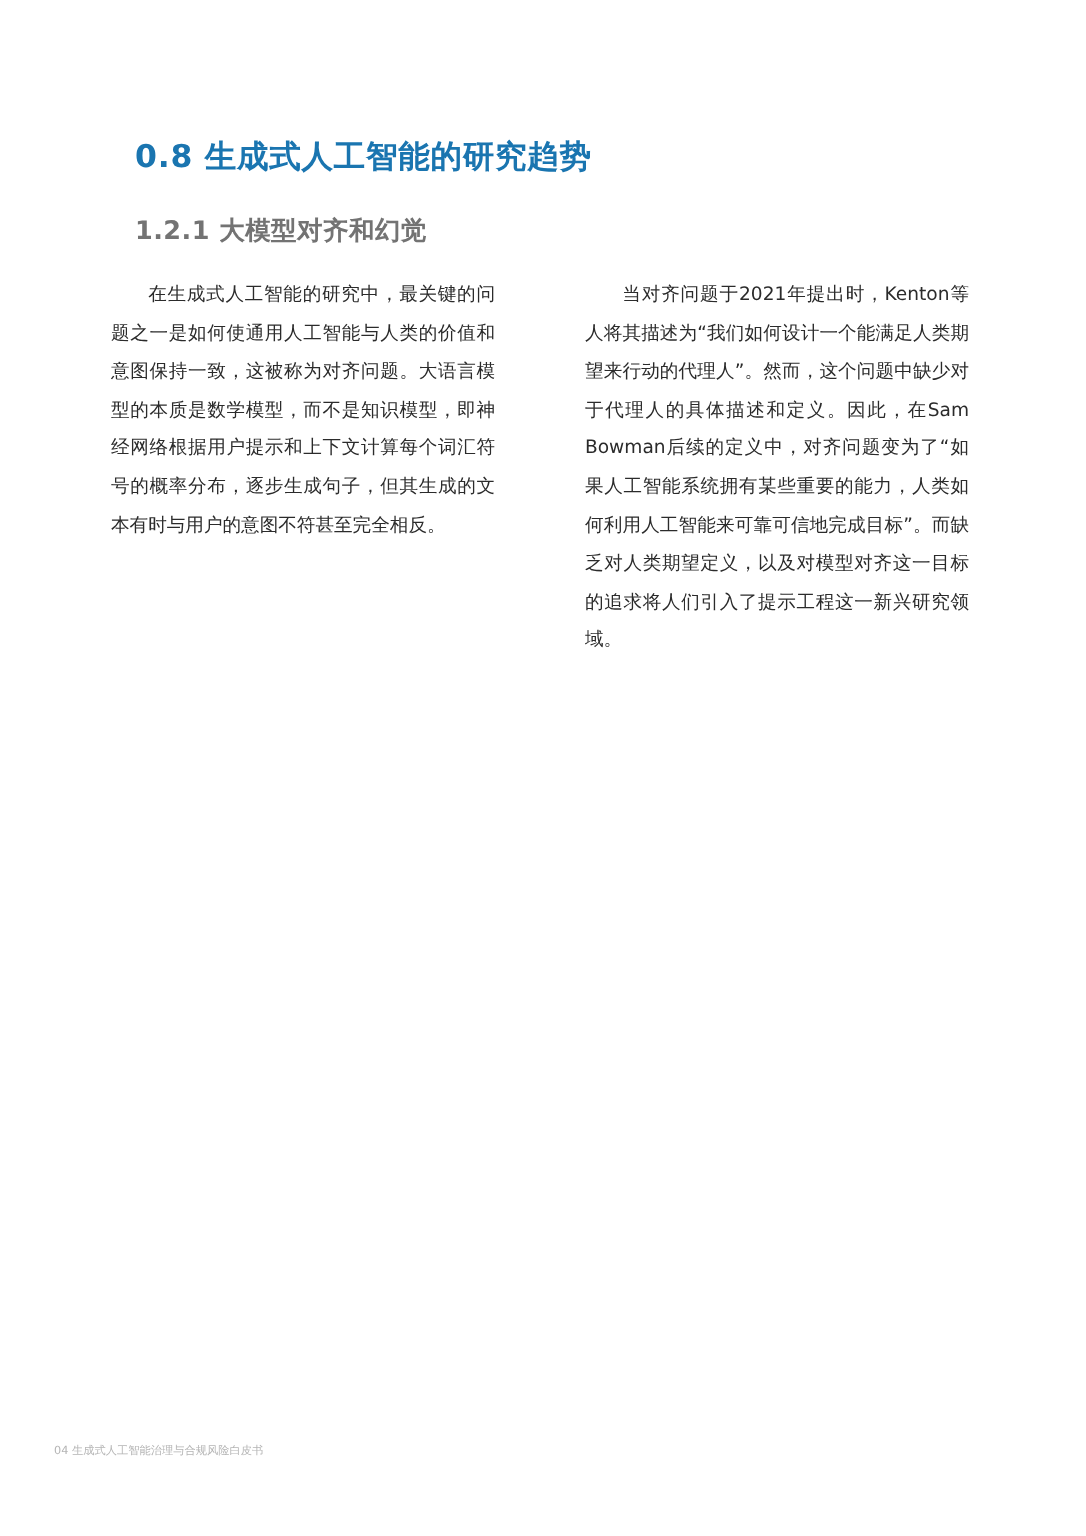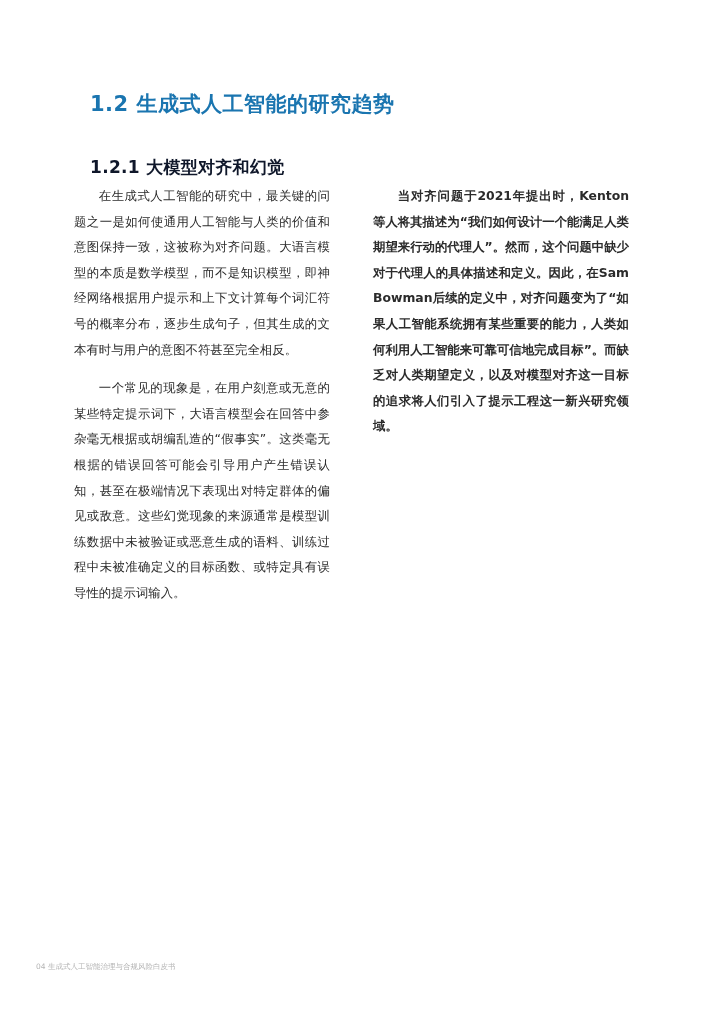--- a/index.html
+++ b/index.html
@@ -1,33 +1,32 @@
 <!DOCTYPE html>
 <html><head>
 <meta charset="utf-8">
 <style>
   html, body { margin:0; padding:0; }
   body { width:724px; height:1024px; background:#ffffff; position:relative; overflow:hidden;
          font-family:"DejaVu Sans", "Liberation Sans", sans-serif; }
   .h1 { position:absolute; left:90px; top:90px; font-size:21px; font-weight:bold; color:#1a75b0; letter-spacing:0.5px; }
-  .h2 { position:absolute; left:90px; top:156px; font-size:17px; font-weight:bold; color:#0f172a; letter-spacing:0.3px; }
+  .h2 { position:absolute; left:90px; top:142px; font-size:17px; font-weight:bold; color:#737373; letter-spacing:0.3px; }
   .col { position:absolute; top:183px; width:256px; font-size:12.4px; line-height:25.6px; color:#2b2b2b; text-align:justify; }
   .col.left { left:74px; }
-  .col.right { left:373px;font-weight:bold; }
+  .col.right { left:390px; }
   .col p { margin:0 0 13px 0; text-indent:2em; }
   .footer { position:absolute; left:36px; top:962px; font-size:7.5px; color:#b5b5b5; }
 </style>
 </head>
 <body>
 
-<div class="h1">1.2 生成式人工智能的研究趋势</div>
+<div class="h1">0.8 生成式人工智能的研究趋势</div>
 <div class="h2">1.2.1 大模型对齐和幻觉</div>
 
 <div class="col left">
   <p>在生成式人工智能的研究中，最关键的问题之一是如何使通用人工智能与人类的价值和意图保持一致，这被称为对齐问题。大语言模型的本质是数学模型，而不是知识模型，即神经网络根据用户提示和上下文计算每个词汇符号的概率分布，逐步生成句子，但其生成的文本有时与用户的意图不符甚至完全相反。</p>
-  <p>一个常见的现象是，在用户刻意或无意的某些特定提示词下，大语言模型会在回答中参杂毫无根据或胡编乱造的“假事实”。这类毫无根据的错误回答可能会引导用户产生错误认知，甚至在极端情况下表现出对特定群体的偏见或敌意。这些幻觉现象的来源通常是模型训练数据中未被验证或恶意生成的语料、训练过程中未被准确定义的目标函数、或特定具有误导性的提示词输入。</p>
 </div>
 
 <div class="col right">
   <p>当对齐问题于2021年提出时，Kenton等人将其描述为“我们如何设计一个能满足人类期望来行动的代理人”。然而，这个问题中缺少对于代理人的具体描述和定义。因此，在Sam Bowman后续的定义中，对齐问题变为了“如果人工智能系统拥有某些重要的能力，人类如何利用人工智能来可靠可信地完成目标”。而缺乏对人类期望定义，以及对模型对齐这一目标的追求将人们引入了提示工程这一新兴研究领域。</p>
 </div>
 
 <div class="footer">04 生成式人工智能治理与合规风险白皮书</div>
 
 </body></html>

